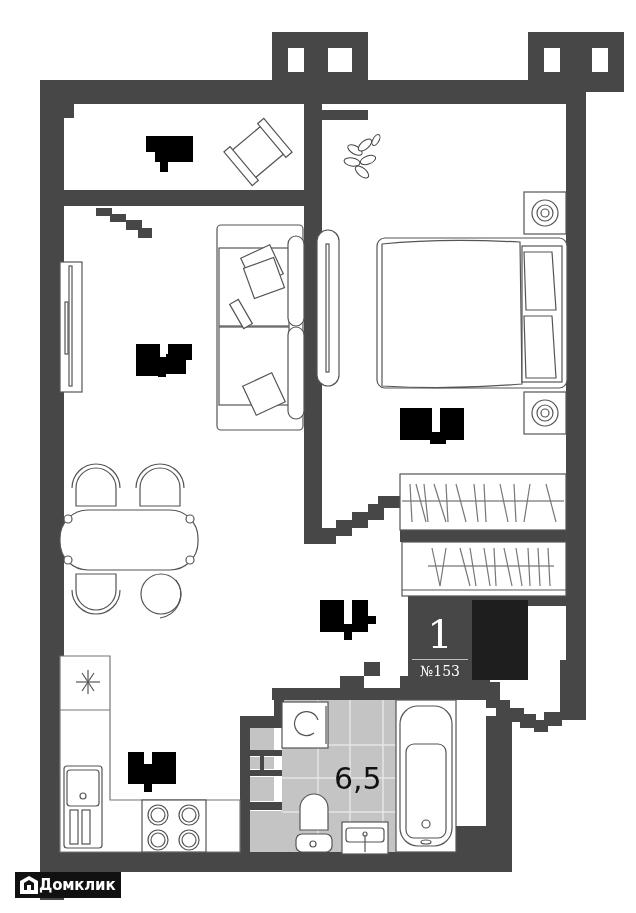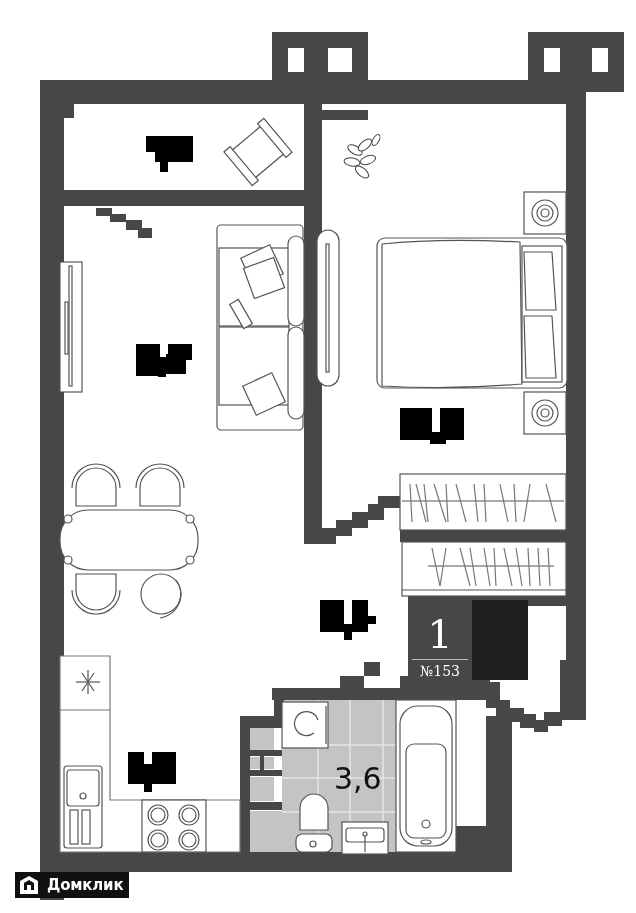--- a/index.html
+++ b/index.html
@@ -6,21 +6,21 @@
     body { width: 636px; height: 913px; position: relative; overflow: hidden; font-family: "DejaVu Sans", sans-serif; }
     .plan { position: absolute; left: 0; top: 0; width: 636px; height: 913px; }
     .label-area { position: absolute; font-family: "DejaVu Sans", sans-serif; font-size: 30px; color: #111; line-height: 1; }
     .redacted { position: absolute; background: #000; }
     .apt-badge { position: absolute; left: 408px; top: 600px; width: 64px; height: 80px; background: #474747; color: #fff; text-align: center; }
     .apt-badge .num { font-family: "DejaVu Serif", serif; font-size: 40px; line-height: 1; margin-top: 14px; display: block; }
     .apt-badge .sep { display: block; height: 1px; background: #bdbdbd; margin: 5px 4px 3px 4px; }
     .apt-badge .code { font-family: "DejaVu Serif", serif; font-size: 14px; display: block; }
     .dark-block { position: absolute; left: 472px; top: 600px; width: 56px; height: 80px; background: #1e1e1e; }
     .brand { position: absolute; left: 15px; top: 872px; height: 26px; display: flex; align-items: center; background: #111; padding: 0 6px 0 4px; }
-    .brand-text { color: #fff; font-family: "DejaVu Sans", sans-serif; font-weight: bold; font-size: 15px; margin-left: 8px; letter-spacing: -0.2px; }
+    .brand-text { color: #fff; font-family: "DejaVu Sans", sans-serif; font-weight: bold; font-size: 15px; margin-left: 0; letter-spacing: -0.2px; }
   </style>
 </head>
 <body>
 
 <svg class="plan" viewBox="0 0 636 913" xmlns="http://www.w3.org/2000/svg">
 
   <g>
     <rect x="282" y="700" width="116" height="153" fill="#c4c4c4"></rect>
     <g stroke="#e6e6e6" stroke-width="1.5">
       <line x1="282" y1="745" x2="398" y2="745"></line>
@@ -293,21 +293,21 @@
 
 <div class="redacted" style="left:320px;top:600px;width:24px;height:32px;"></div>
 <div class="redacted" style="left:352px;top:600px;width:16px;height:32px;"></div>
 <div class="redacted" style="left:344px;top:624px;width:8px;height:16px;"></div>
 <div class="redacted" style="left:366px;top:616px;width:10px;height:8px;"></div>
 
 <div class="redacted" style="left:128px;top:752px;width:16px;height:32px;"></div>
 <div class="redacted" style="left:152px;top:752px;width:24px;height:32px;"></div>
 <div class="redacted" style="left:144px;top:764px;width:8px;height:28px;"></div>
 
-<div class="label-area" style="left:334px;top:764px;">3,6</div>
+<div class="label-area" style="left:334px;top:764px;">6,5</div>
 
 <div class="apt-badge">
   <span class="num">1</span>
   <span class="sep"></span>
   <span class="code">№153</span>
 </div>
 <div class="dark-block"></div>
 
 <div class="brand">
   <svg width="20" height="20" viewBox="0 0 20 20">

